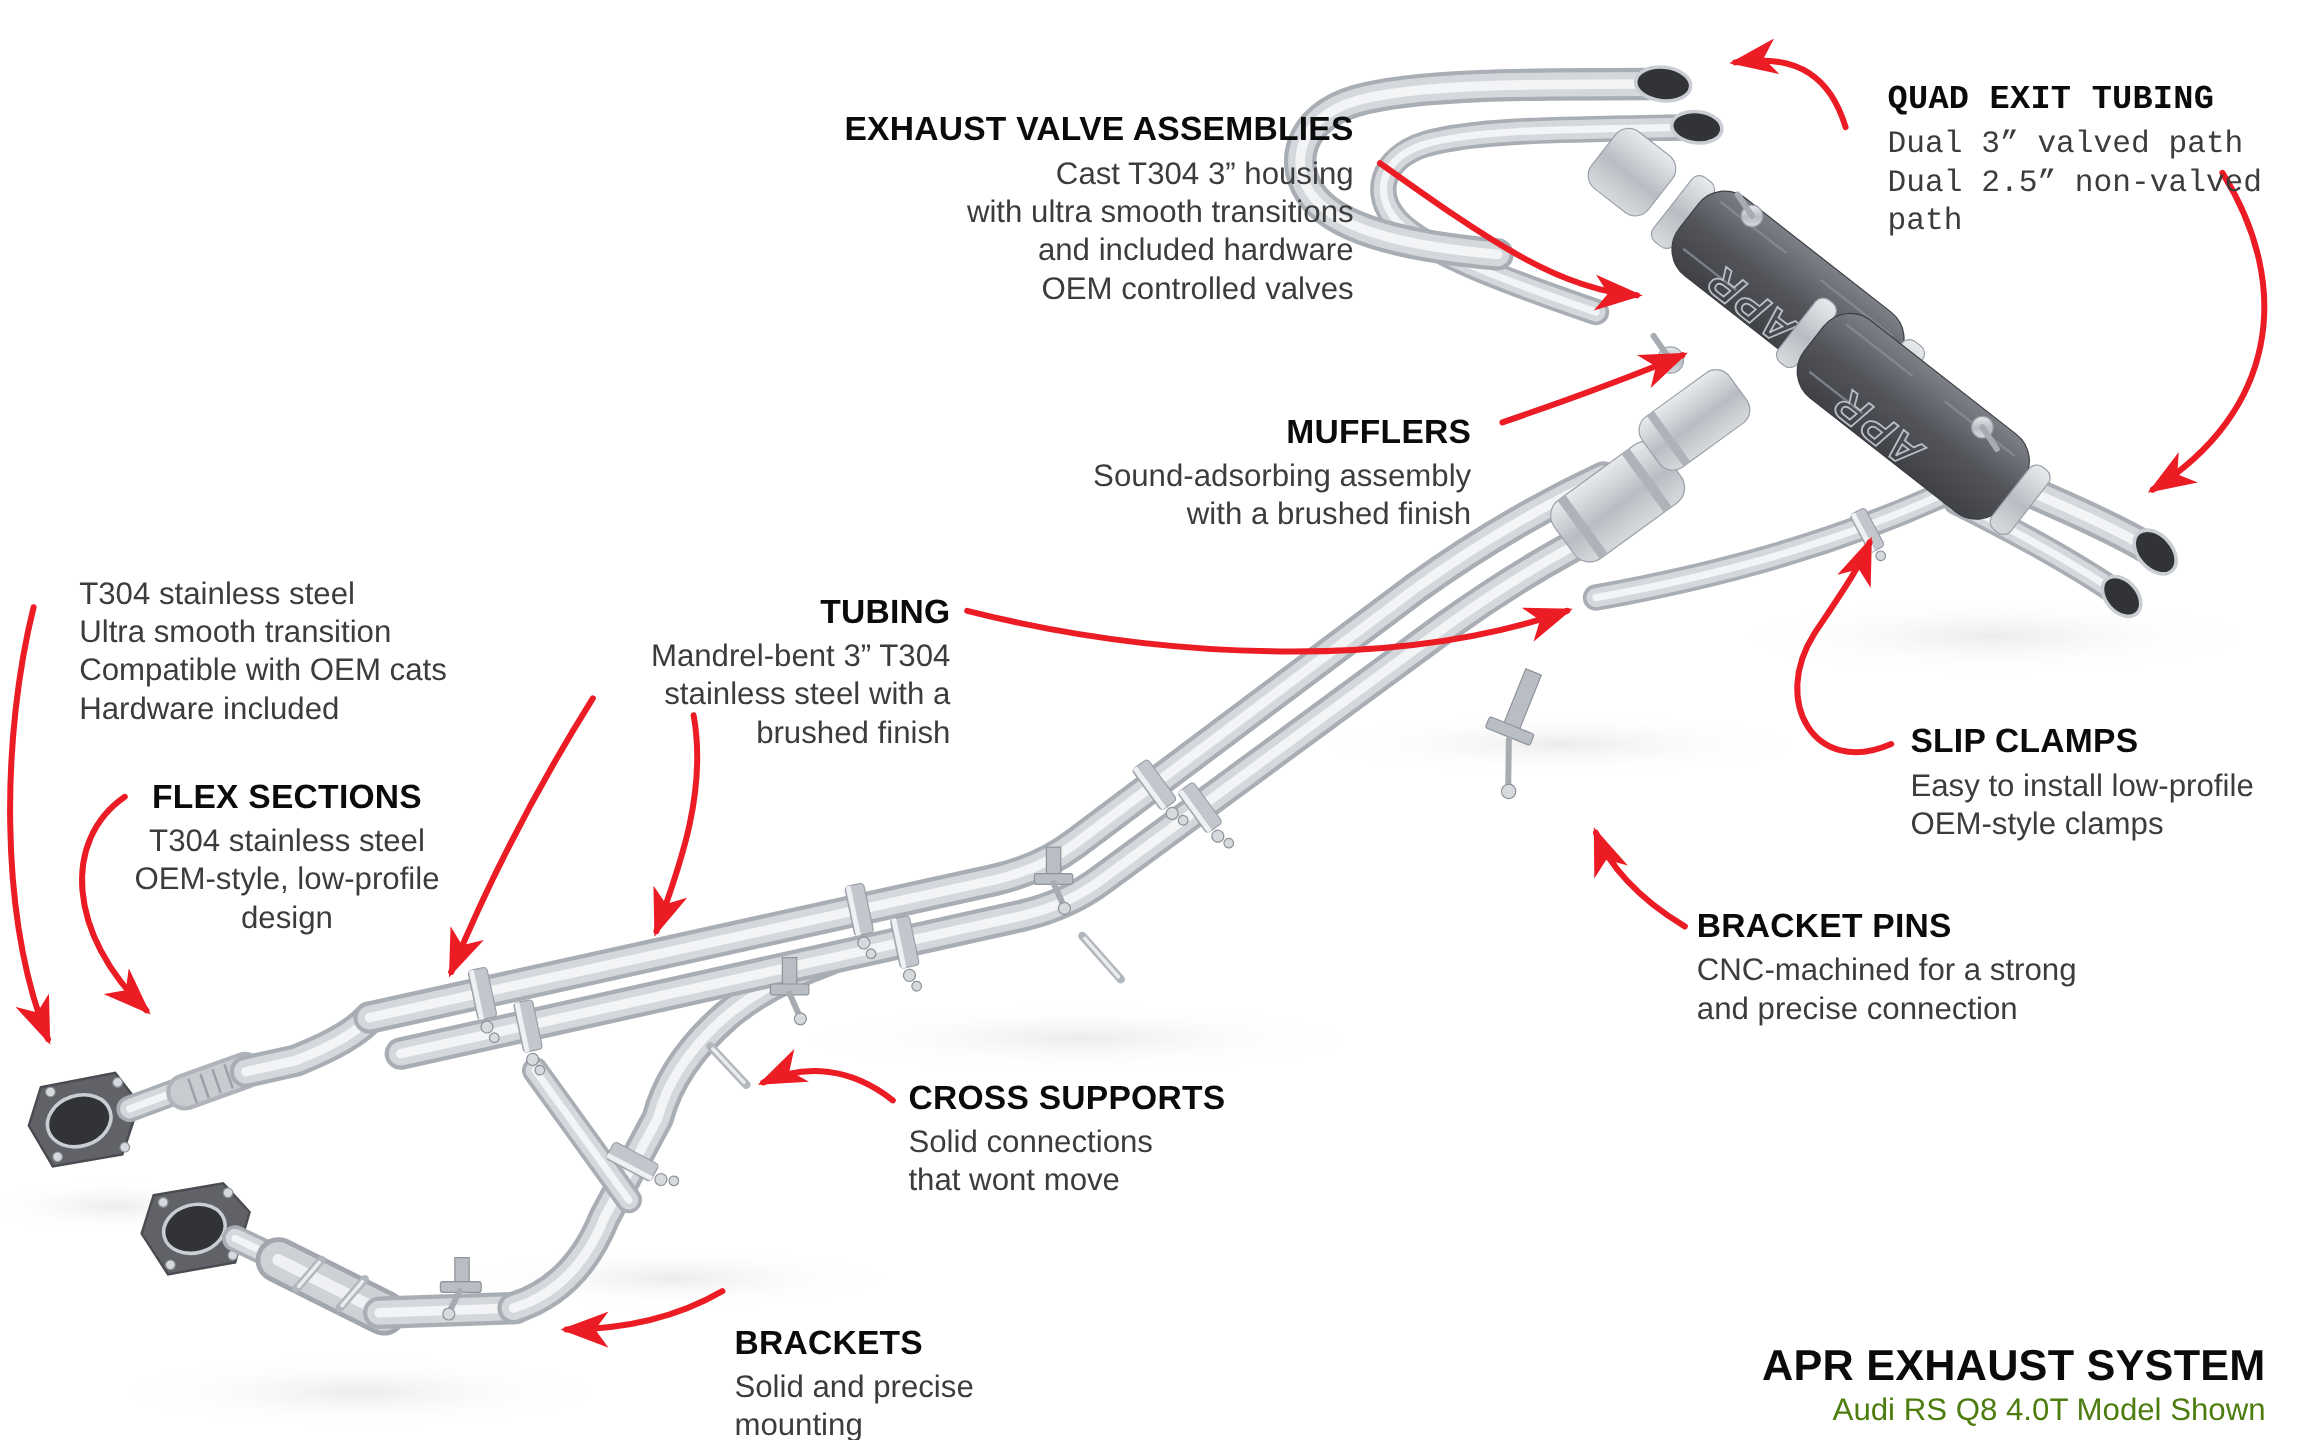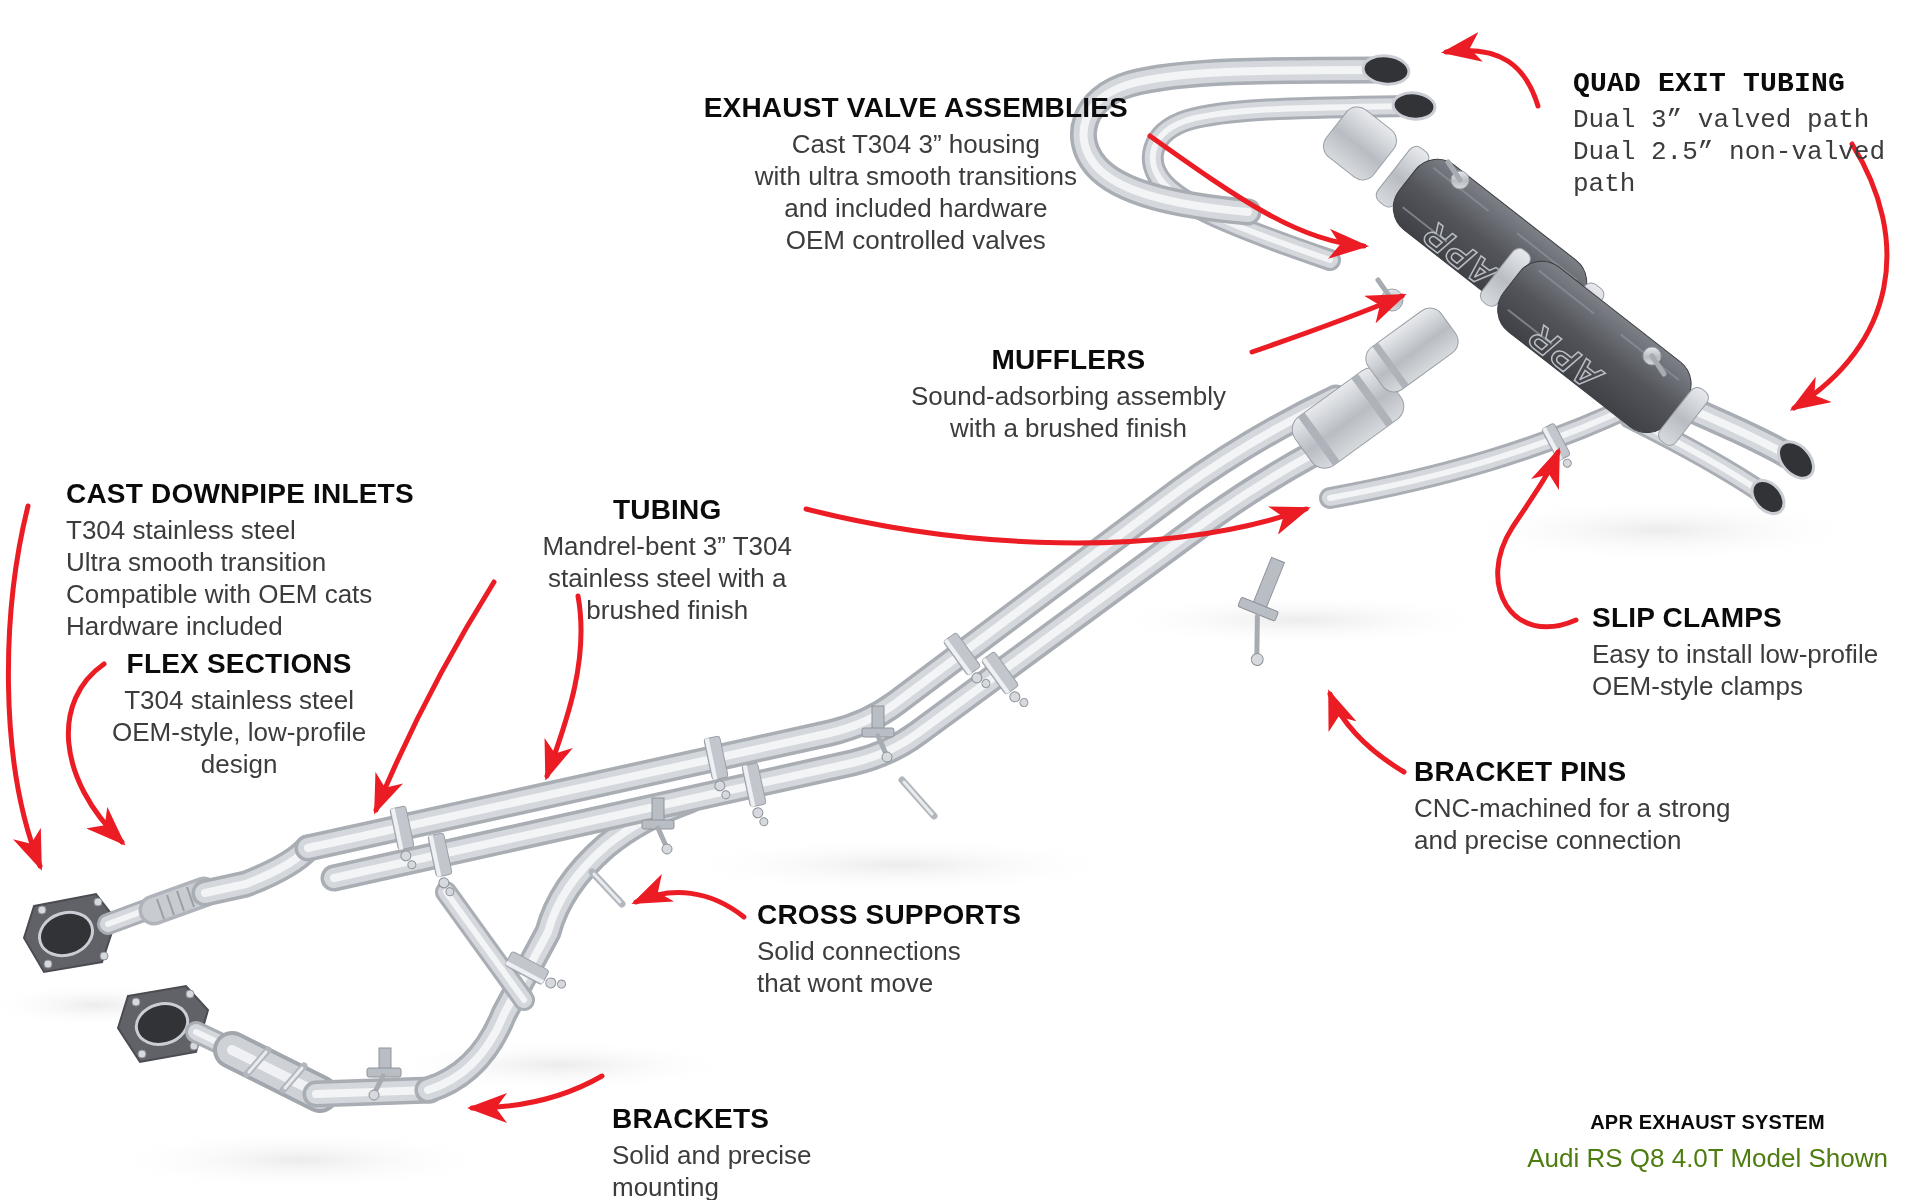--- a/index.html
+++ b/index.html
@@ -5,34 +5,34 @@
   html,body{margin:0;padding:0;background:#ffffff;}
   .stage{position:relative;width:1920px;height:1200px;background:#ffffff;overflow:hidden;
          font-family:"Liberation Sans",sans-serif;}
   .layer{position:absolute;inset:0;}
   svg{display:block;}
 
   
   .callout{position:absolute;}
   .callout h3{margin:0 0 4px 0;font-size:28px;font-weight:bold;color:#0b0b0b;letter-spacing:.2px;line-height:32px;}
   .callout p{margin:0;font-size:26px;color:#3c3c3c;line-height:32px;white-space:pre-line;}
-  .ra{text-align:center;}
+  .ra{text-align:right;}
 
   .co-valve   {right:792px;  top:92px;}
   .co-quad    {left:1573px;  top:68px;font-family:Liberation Mono, monospace;}
   .co-muff    {right:694px;  top:344px;}
   .co-cast    {left:66px;    top:478px;}
   .co-tubing  {right:1128px; top:494px;}
   .co-flex    {left:112px;   top:648px;text-align:center;}
   .co-slip    {left:1592px;  top:602px;}
   .co-bpins   {left:1414px;  top:756px;}
   .co-cross   {left:757px;   top:899px;}
   .co-brkts   {left:612px;   top:1062px;margin-top:41px;}
   .co-footer  {right:32px;   top:1106px;}
-  .co-footer h3{font-size:20px;}
+  .co-footer h3{font-size:36px;margin-top:16px;}
   .co-footer p{color:#4d7c0f;}
 
   
   .t-out{fill:none;stroke:#a9adb4;stroke-width:27;stroke-linecap:round;stroke-linejoin:round;}
   .t-mid{fill:none;stroke:#d4d7db;stroke-width:20;stroke-linecap:round;stroke-linejoin:round;}
   .t-hi {fill:none;stroke:#f3f4f6;stroke-width:8; stroke-linecap:round;stroke-linejoin:round;}
   .u-out{fill:none;stroke:#a9adb4;stroke-width:22;stroke-linecap:round;stroke-linejoin:round;}
   .u-mid{fill:none;stroke:#d4d7db;stroke-width:16;stroke-linecap:round;stroke-linejoin:round;}
   .u-hi {fill:none;stroke:#f3f4f6;stroke-width:6; stroke-linecap:round;stroke-linejoin:round;}
   .w-out{fill:none;stroke:#a2a6ad;stroke-width:38;stroke-linecap:round;}
@@ -343,21 +343,20 @@
     <h3>QUAD EXIT TUBING</h3>
     <p>Dual 3” valved path
 Dual 2.5” non-valved path</p>
   </div>
   <div class="callout co-muff ra">
     <h3>MUFFLERS</h3>
     <p>Sound-adsorbing assembly
 with a brushed finish</p>
   </div>
   <div class="callout co-cast">
-    <h3>CAST DOWNPIPE INLETS</h3>
     <p>T304 stainless steel
 Ultra smooth transition
 Compatible with OEM cats
 Hardware included</p>
   </div>
   <div class="callout co-tubing ra">
     <h3>TUBING</h3>
     <p>Mandrel-bent 3” T304
 stainless steel with a
 brushed finish</p>

